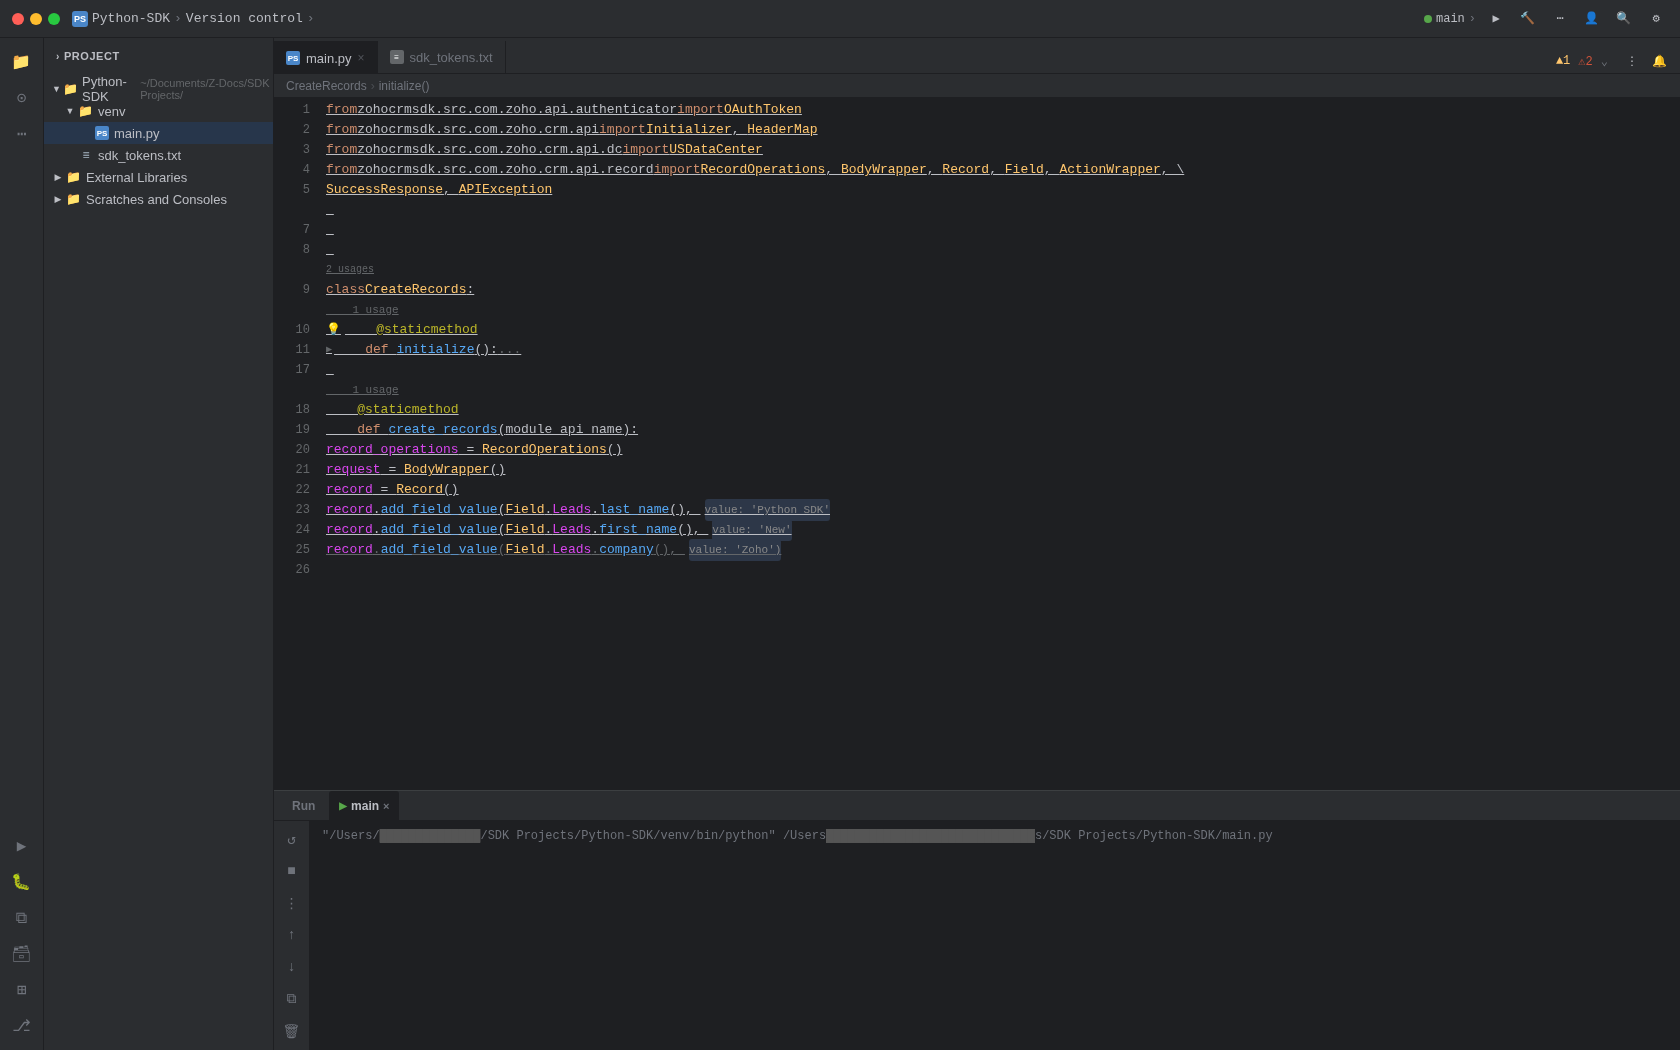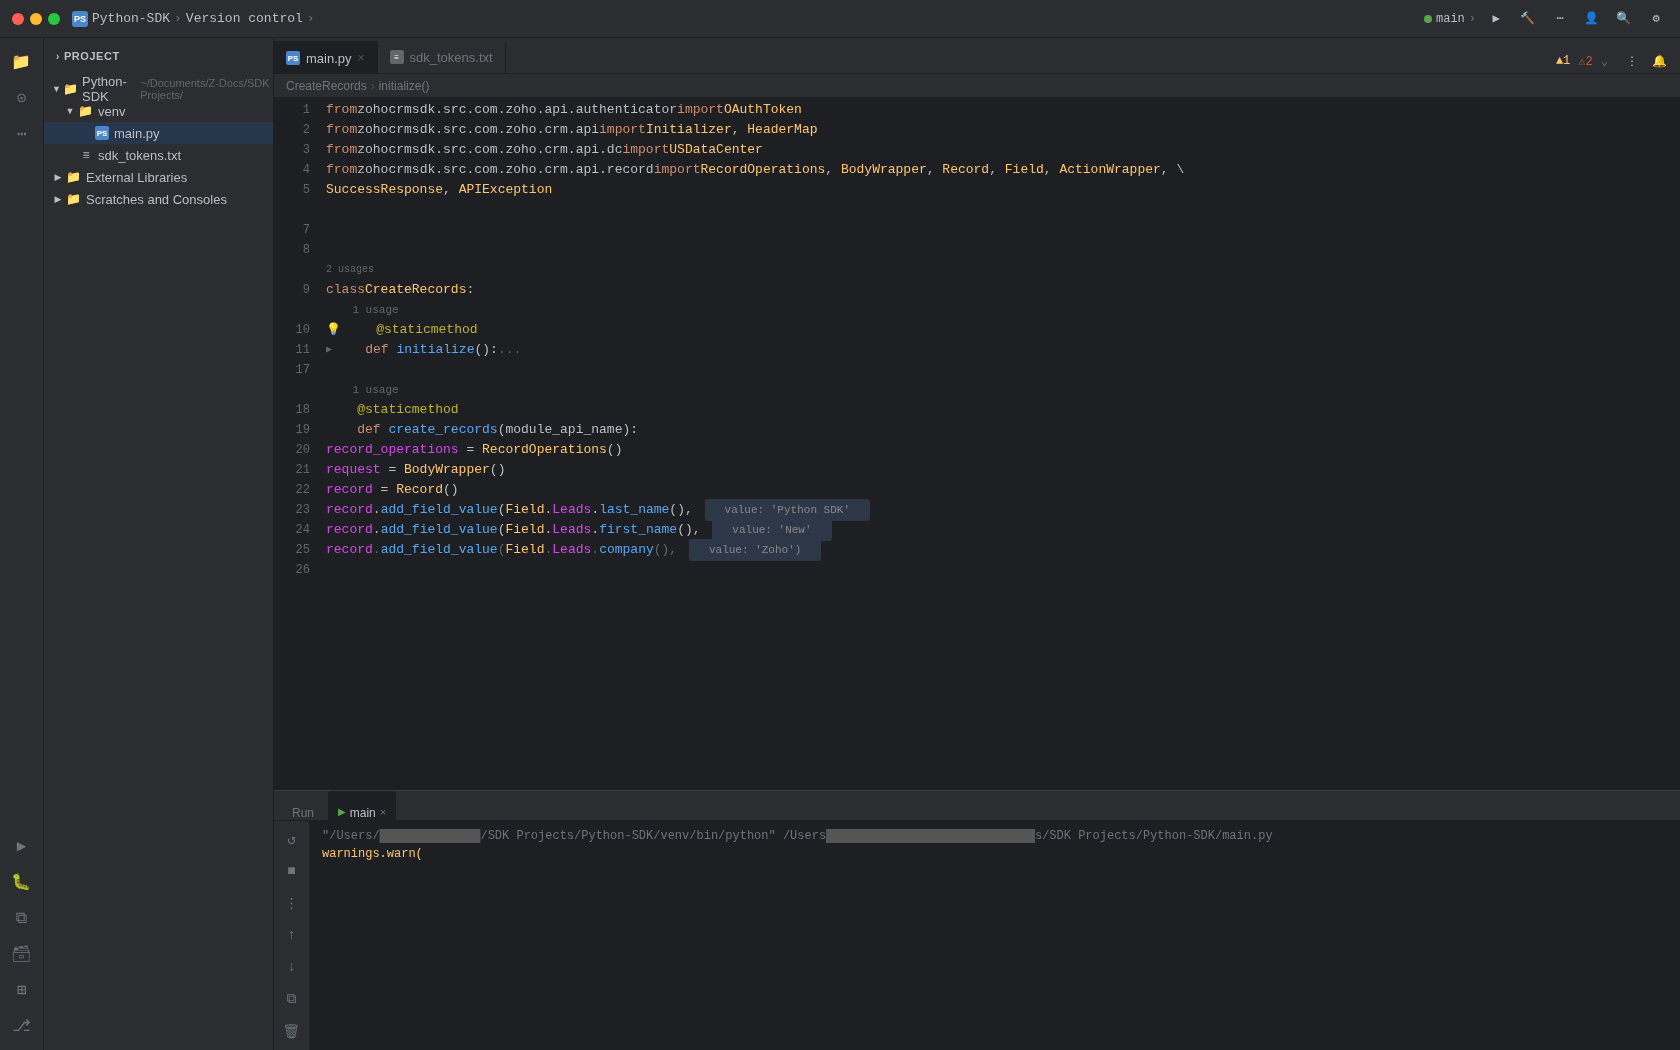--- a/index.html
+++ b/index.html
@@ -287,20 +287,21 @@
       padding: 2px 0;
       padding-left: 4px;
     }
     .code-line {
       height: 20px;
       display: flex;
       align-items: center;
       white-space: pre;
       font-size: 13px;
       position: relative;
+      text-decoration: underline;
     }
     
     .kw { color: #cf8e6d; } 
     .fn { color: #56a8f5; } 
     .cls { color: #ffc66d; } 
     .mod { color: #bcbec4; }
     .ident { color: #d946ef; }
     .decorator { color: #bbb529; } 
     .param { color: #bcbec4; }
     .usage-hint {
@@ -309,21 +310,21 @@
       height: 16px;
       display: flex;
       align-items: center;
       margin-top: 2px;
       margin-bottom: 2px;
     }
     .inline-value {
       background: #2d3748;
       color: #888;
       font-size: 11px;
-      padding: 1px 20px;
+      padding: 1px 0;
       border-radius: 3px;
       margin-left: 4px;
     }
     .fold-arrow {
       color: #636669;
       font-size: 10px;
       cursor: pointer;
       margin-right: 2px;
     }
     .bulb {
@@ -360,27 +361,29 @@
       background: #2b2d30;
       display: flex;
       align-items: center;
       padding: 0 8px;
       gap: 4px;
       border-bottom: 1px solid #1e1f22;
     }
     .panel-tab {
       height: 26px;
       display: flex;
+      align-items: center;
       padding: 15px 10px;
       gap: 4px;
       cursor: pointer;
       font-size: 12px;
       font-family: sans-serif;
       color: #6f737b;
       border-radius: 3px 3px 0 0;
+      font-weight: bold;
     }
     .panel-tab.active {
       background: #1e1f22;
       color: #bcbec4;
     }
     .panel-tab .close { font-size: 11px; color: #6f737b; }
     .panel-left-icons {
       display: flex;
       flex-direction: column;
       align-items: center;
@@ -650,23 +653,20 @@
               <div class="picon">⧉</div>
               <div class="picon">🗑</div>
             </div>
           </div>
 
           <div class="panel-main">
             <div class="console-output">
               <div class="console-line">
                 <span class="console-path">"/Users/<span style="background:#555; color:#555;">██████████████</span>/SDK Projects/Python-SDK/venv/bin/python" /Users<span style="background:#555; color:#555;">█████████████████████████████</span>s/SDK Projects/Python-SDK/main.py</span>
               </div>
-              <div class="console-line">
-                <span class="console-warning">  warnings.warn(</span>
-              </div>
               <div class="console-line">&nbsp;</div>
             </div>
           </div>
         </div>
       </div>
     </div>
   </div>
 </div>
 
 </body></html>

